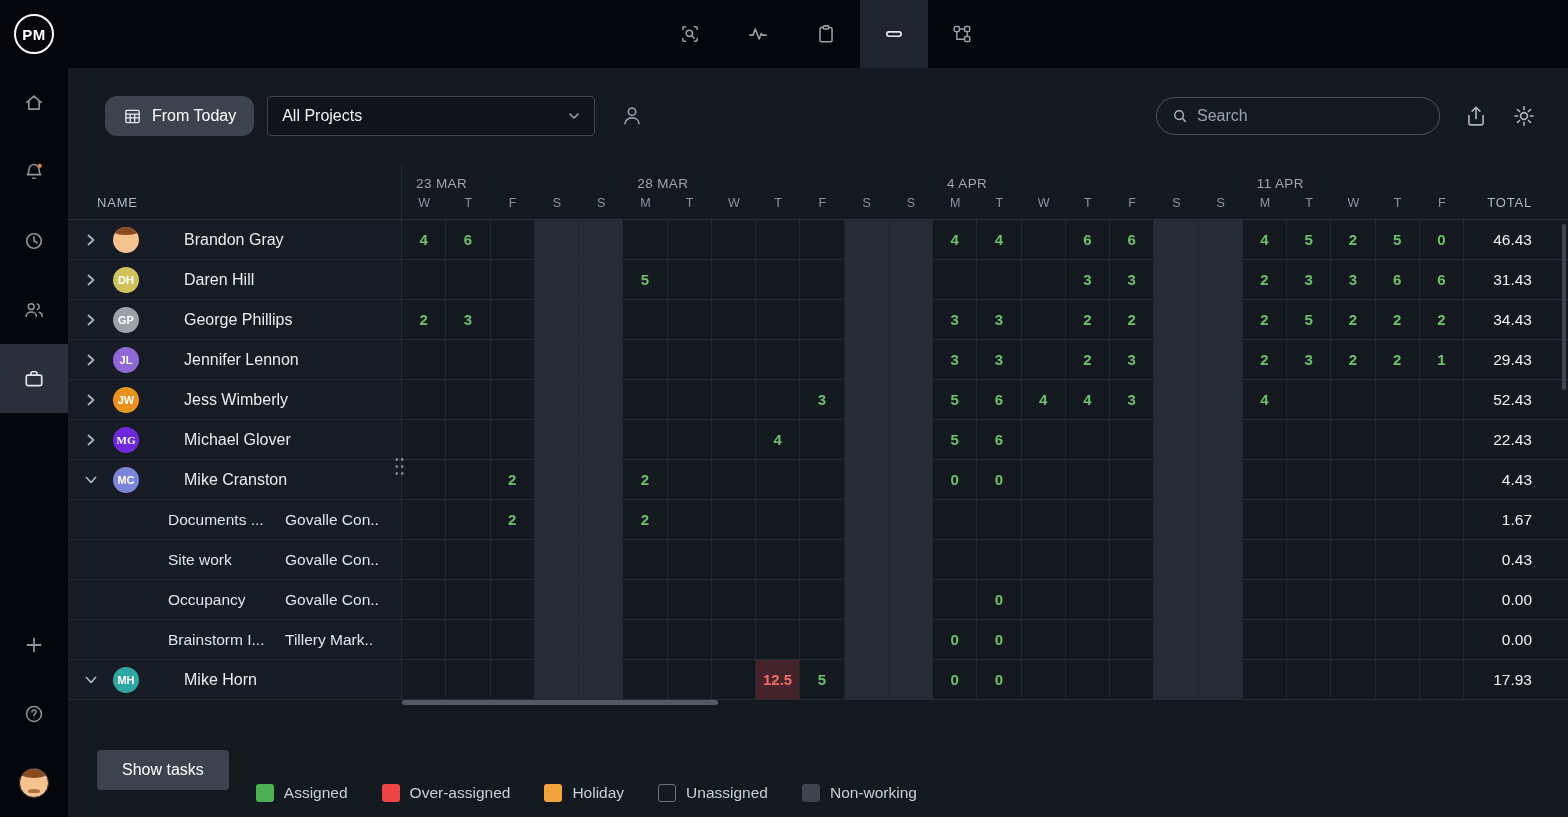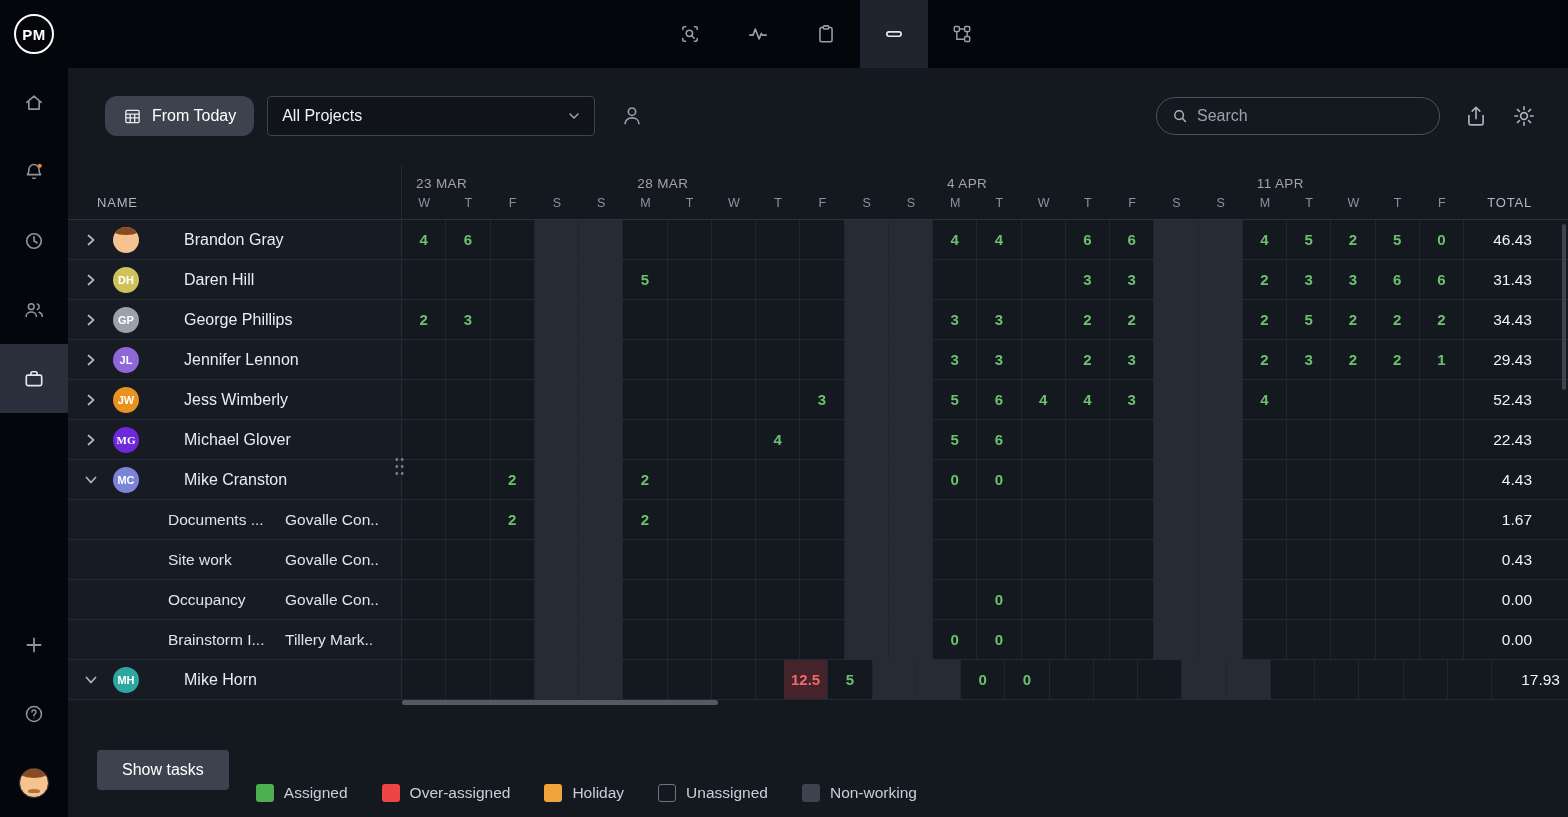--- a/index.html
+++ b/index.html
@@ -61,21 +61,21 @@
   .chev.open svg{transform:rotate(90deg);}
   .avatar{position:absolute;left:45px;width:26px;height:26px;border-radius:50%;display:flex;align-items:center;justify-content:center;font-size:11px;font-weight:bold;color:#fff;}
   .avatar.face{background:#f6c28f;overflow:hidden;}
   .avatar.face::before{content:"";position:absolute;left:-15%;right:-15%;top:-28%;height:62%;background:#8a4a1f;border-radius:50%;}
   .pname{margin-left:116px;color:#e9edf3;font-size:16px;}
   .tname{margin-left:100px;color:#dfe4ec;font-size:15.5px;}
   .projname{position:absolute;left:217px;color:#dfe4ec;font-size:15.5px;}
   .cell{width:44.25px;border-right:1px solid #202530;display:flex;align-items:center;justify-content:center;font-size:15px;cursor:pointer;}
   .cell.wk{background:#262b35;}
   .cell.num{color:#6cc06e;font-weight:bold;}
-  .cell.over{background:#44242a;color:#ef6a66;font-weight:bold;margin-left:28px;}
+  .cell.over{background:#44242a;color:#ef6a66;font-weight:bold;}
   .row .total-col{width:104px;display:flex;align-items:center;justify-content:flex-end;padding-right:36px;color:#eef1f6;font-size:15.5px;}
 
   .drag-handle{position:absolute;left:326px;top:290px;width:11px;height:21px;background:radial-gradient(circle,#7a8391 1.2px,transparent 1.5px) 0 0/5.5px 7px;cursor:col-resize;}
   .h-scroll{position:absolute;left:334px;top:534px;width:316px;height:5px;border-radius:3px;background:#535a64;cursor:pointer;}
   .v-scroll{position:absolute;right:2px;top:58px;width:4px;height:166px;border-radius:2px;background:#3e4450;cursor:pointer;}
 
   
   .legend-bar{display:flex;align-items:center;margin:37px 0 0 29px;}
   .btn-showtasks{height:40px;padding:0 25px;background:#3d434e;border:none;border-radius:4px;color:#fff;font-size:16px;font-family:inherit;cursor:pointer;}
   .legend-items{display:flex;align-items:flex-end;gap:34px;margin-left:27px;margin-top:47px;}

